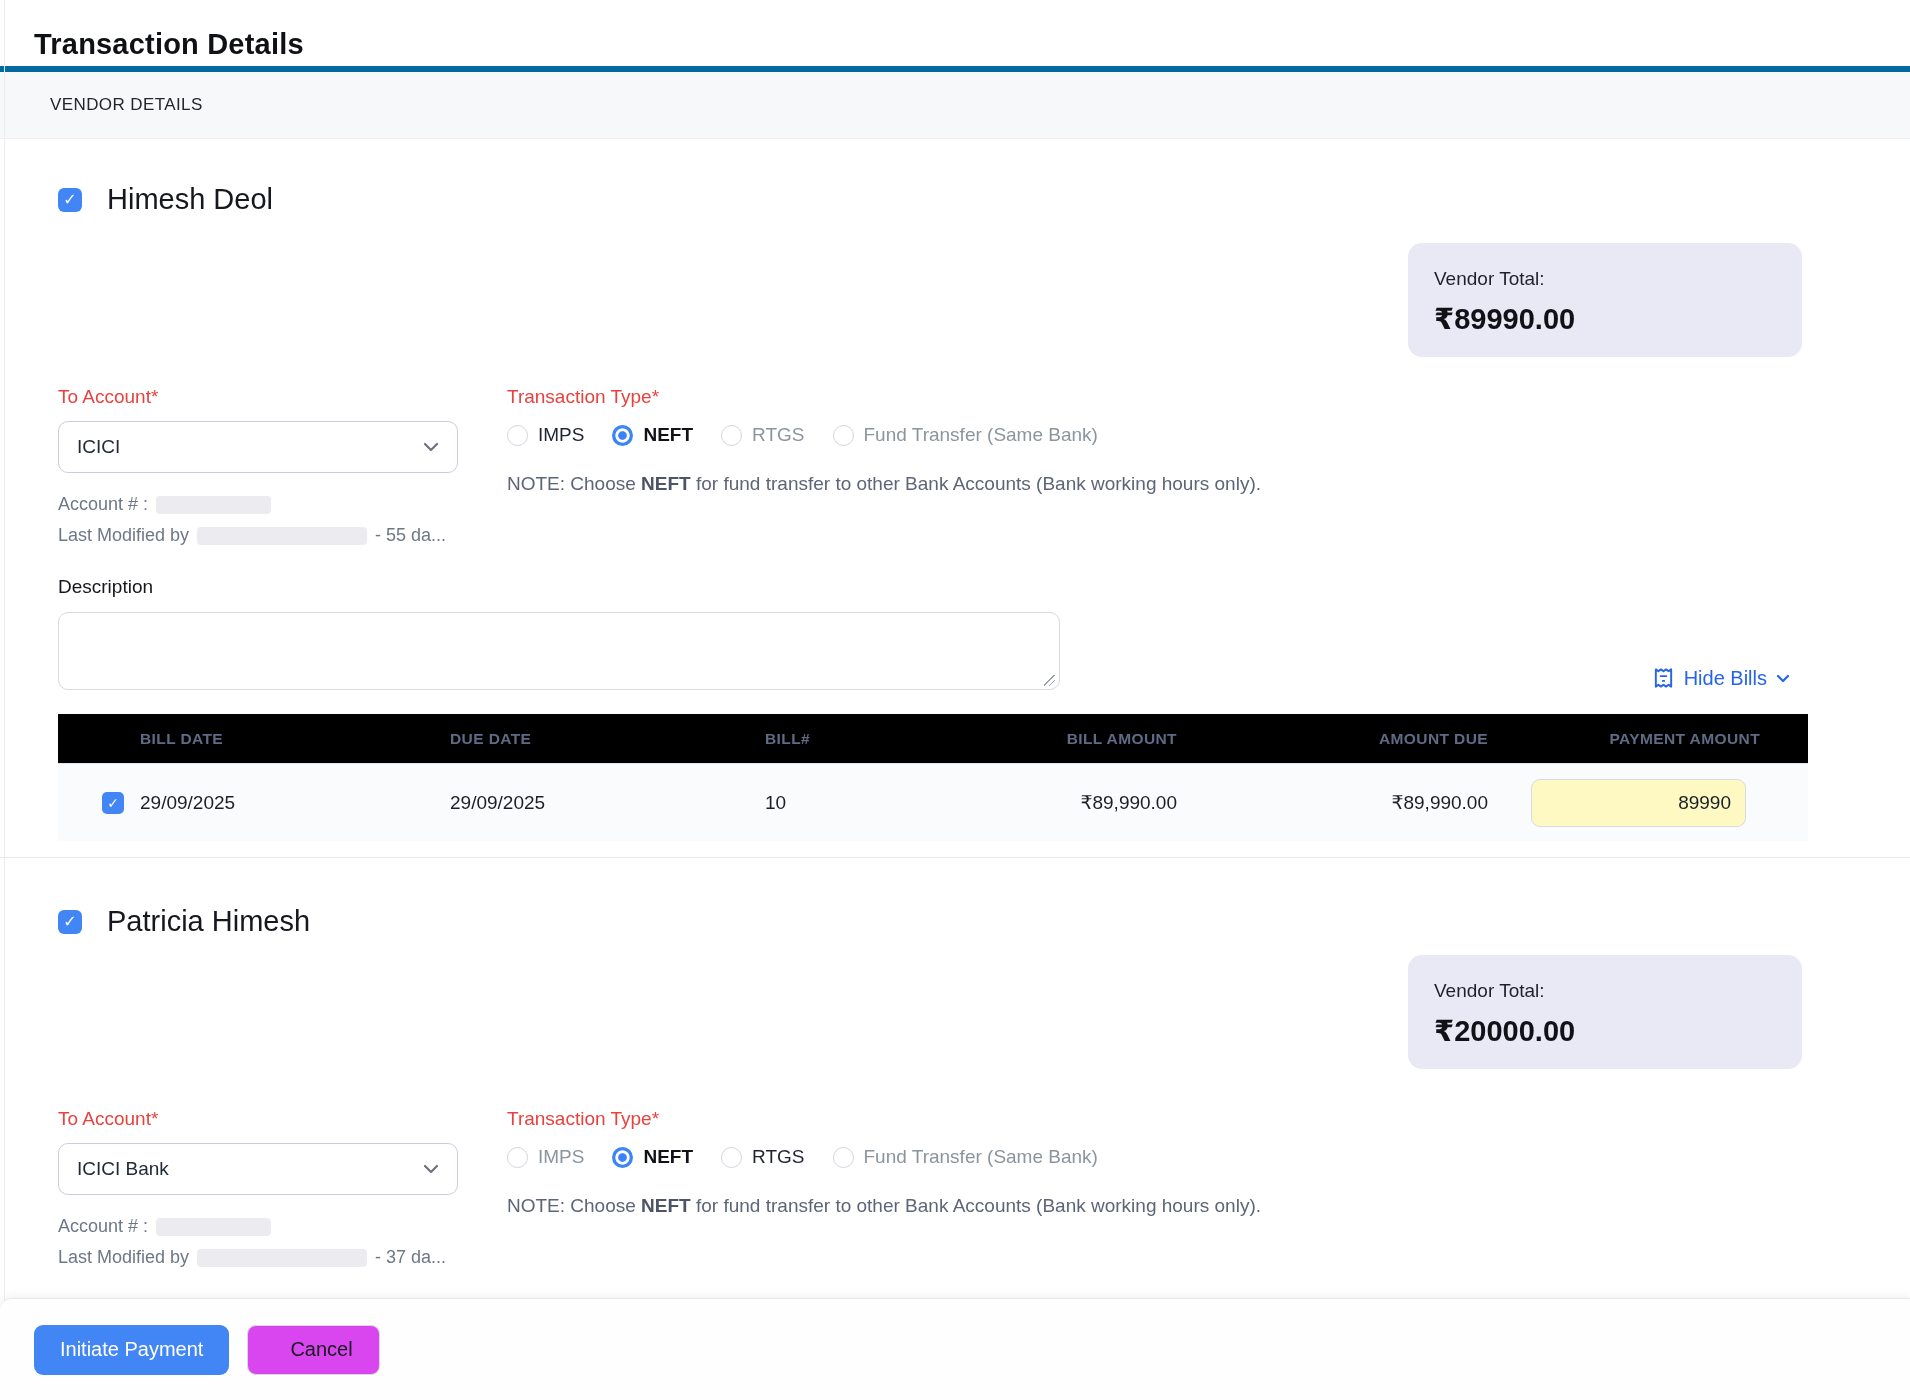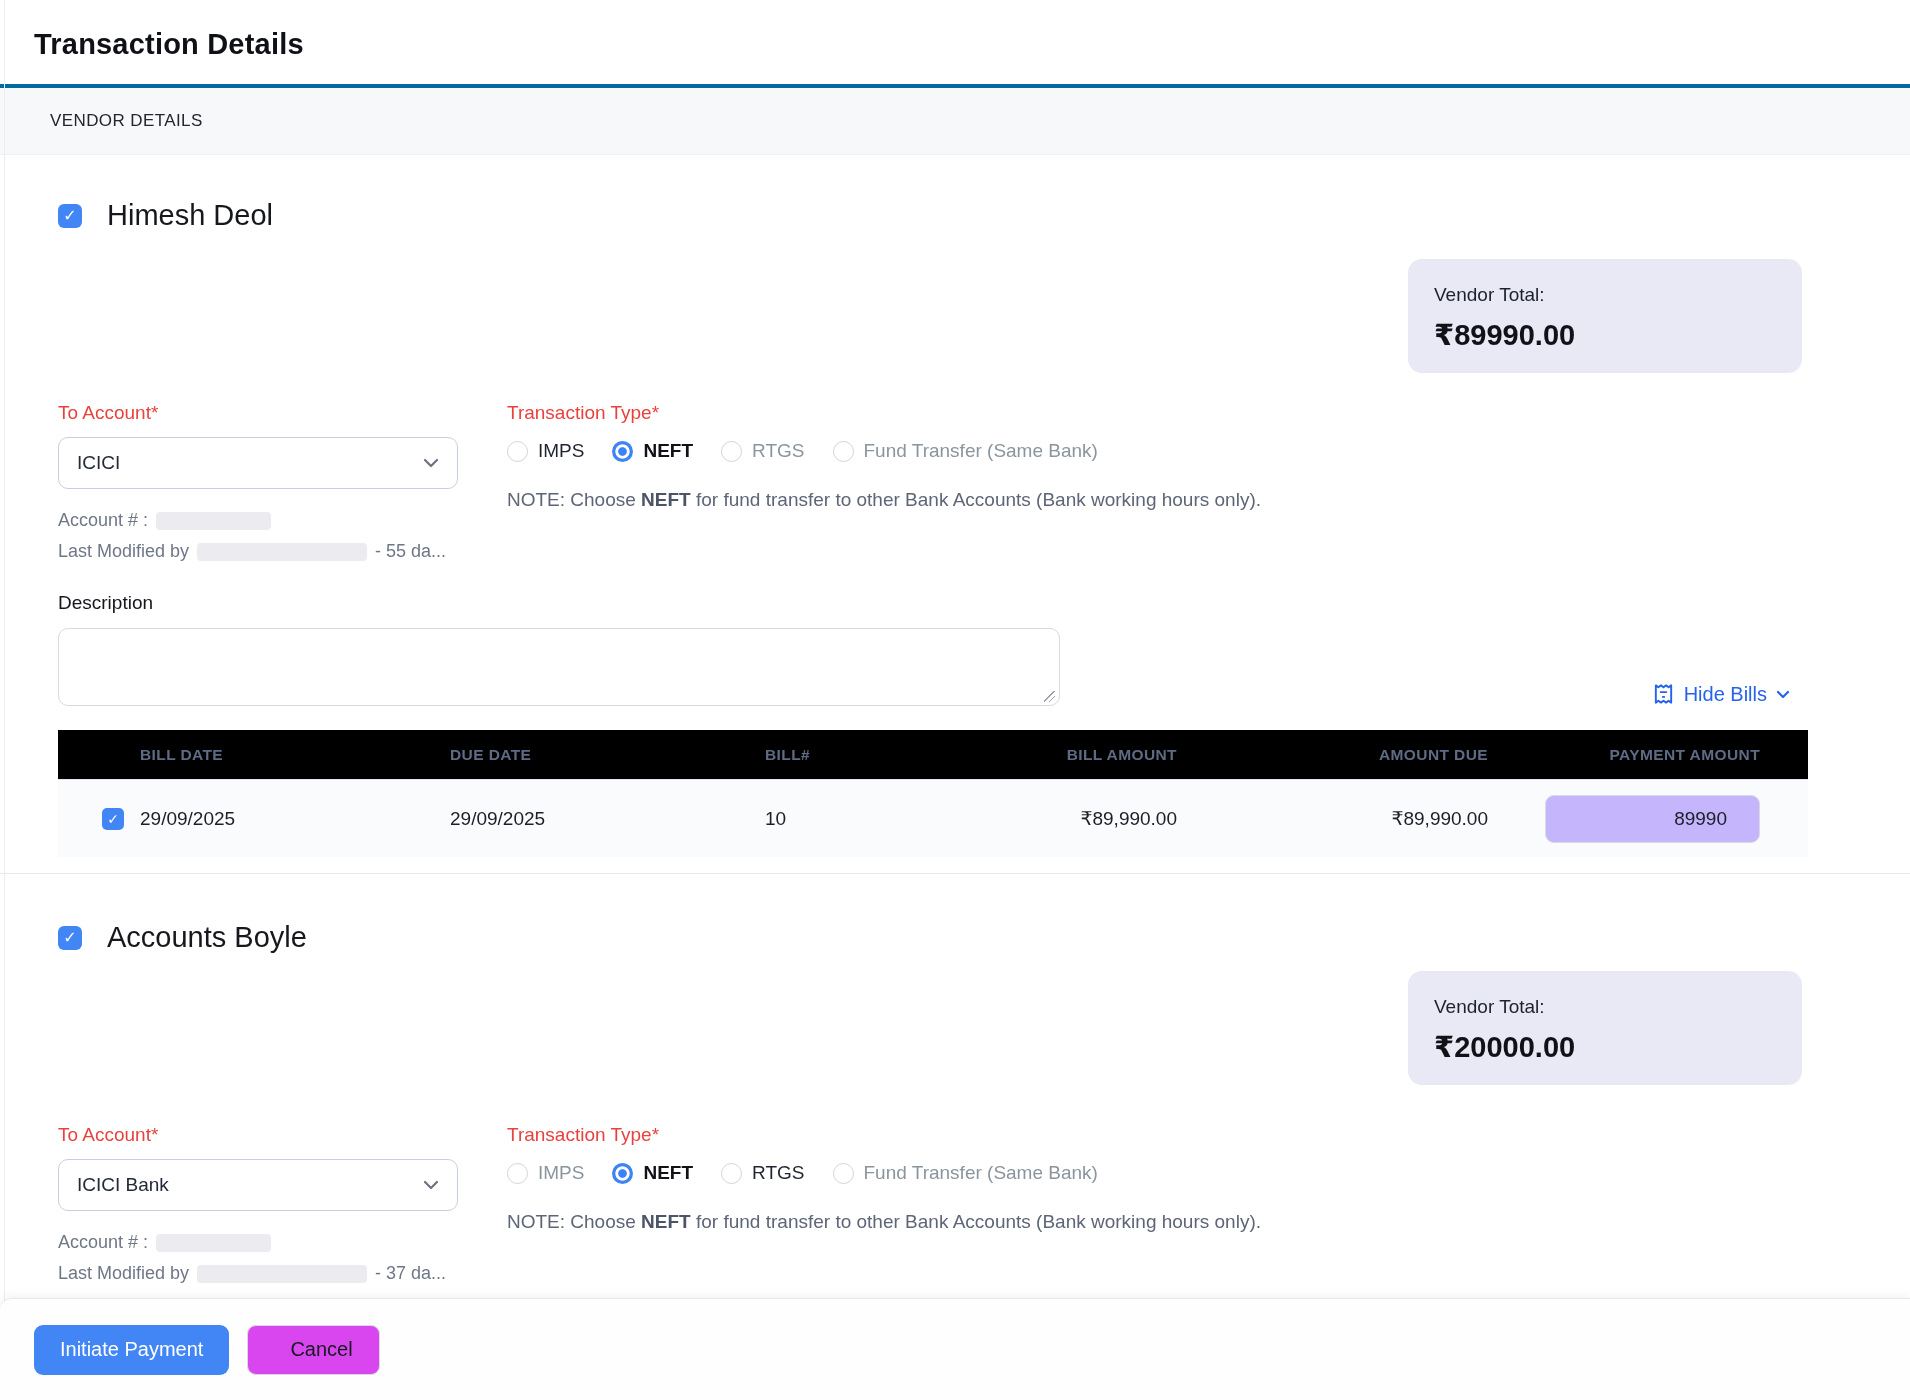--- a/index.html
+++ b/index.html
@@ -4,21 +4,21 @@
 <style>
   * { box-sizing: border-box; margin: 0; padding: 0; }
   html,body { width:1910px; height:1400px; }
   body {
     font-family: "Liberation Sans", "DejaVu Sans", sans-serif;
     background:#ffffff; color:#16181d; position:relative; overflow:hidden;
   }
   .pane-border { position:absolute; left:4px; top:0; bottom:0; width:1px; background:#ededf0; z-index:0; }
 
   
-  .page-header { height:88px; padding:28px 0 16px 34px; border-bottom:4px solid #0369a1; }
+  .page-header { height:72px; padding:28px 0 16px 34px; border-bottom:6px solid #0369a1; }
   .page-title { font-size:29px; font-weight:700; color:#0f1116; letter-spacing:0.2px; }
 
   .section-bar { height:67px; background:#f7f8fa; border-bottom:1px solid #eef0f3;
     display:flex; align-items:center; padding-left:50px; }
   .section-bar-label { font-size:17px; font-weight:500; color:#23262d; letter-spacing:0.4px; }
 
   
   .vendor-block { position:relative; padding-left:58px; }
   .vendor-block.first { height:719px; border-bottom:1px solid #e7e9ec; }
   .vendor-block.second { height:423px; }
@@ -76,22 +76,22 @@
   .bills-table { margin-top:20px; width:1750px; background:#fafbfd; }
   .tgrid { display:grid; grid-template-columns:82px 310px 315px 220px 192px 311px 1fr; align-items:center; }
   .thead { height:50px; background:#000000; border-bottom:1px solid #e3e6ec;
     font-size:15.5px; font-weight:600; color:#5f6b85; letter-spacing:0.4px; }
   .trow { height:77px; font-size:19px; color:#1c1f26; }
   .cell-right { text-align:right; }
   .row-checkbox { width:22px; height:22px; border-radius:5px; background:#4285f4; color:#fff;
     display:flex; align-items:center; justify-content:center; font-size:14px; font-weight:700;
     margin-left:44px; cursor:pointer; }
   .payment-input { width:215px; height:48px; border:1px solid #d8dbe2; border-radius:9px;
-    text-align:right; padding:0 32px; font-size:19px; color:#1c1f26; background:#c4b5fd;
-    justify-self:end; margin-right:48px; font-family:"Liberation Sans","DejaVu Sans",sans-serif; outline:none; }
+    text-align:right; padding:0 14px; font-size:19px; color:#1c1f26; background:#fef9c3;
+    justify-self:end; margin-right:62px; font-family:"Liberation Sans","DejaVu Sans",sans-serif; outline:none; }
 
   
   .footer-bar { position:absolute; left:0; right:0; bottom:0; height:102px; background:#fefefe;
     border-top:1px solid #e7e8eb; border-top-left-radius:12px;
     box-shadow:0 -3px 8px rgba(20,22,30,0.05);
     display:flex; align-items:center; padding-left:34px; gap:18px; z-index:5; }
   .btn { height:50px; border-radius:9px; font-size:20px; padding:0 26px; cursor:pointer;
     font-family:"Liberation Sans","DejaVu Sans",sans-serif;text-align:center; }
   .btn-primary { background:#4285f5; color:#ffffff; border:none; }
   .btn-secondary { background:#d946ef; color:#17191f; border:1px solid #d9dade;padding-left:42px; }
@@ -217,21 +217,21 @@
     </div>
   </div>
 </div>
 
 <div class="vendor-block second">
 
   <div class="name-row" style="padding-top:47px;">
     <div class="checkbox">
       <span>✓</span>
     </div>
-    <div class="vendor-name">Accounts Boyle</div>
+    <div class="vendor-name">Patricia Himesh</div>
   </div>
 
   <div class="vendor-total-box">
     <div class="vendor-total-label">Vendor Total:</div>
     <div class="vendor-total-amount">₹20000.00</div>
   </div>
 
   <div class="fields-row">
     <div class="col-account">
       <div class="field-label">To Account*</div>

